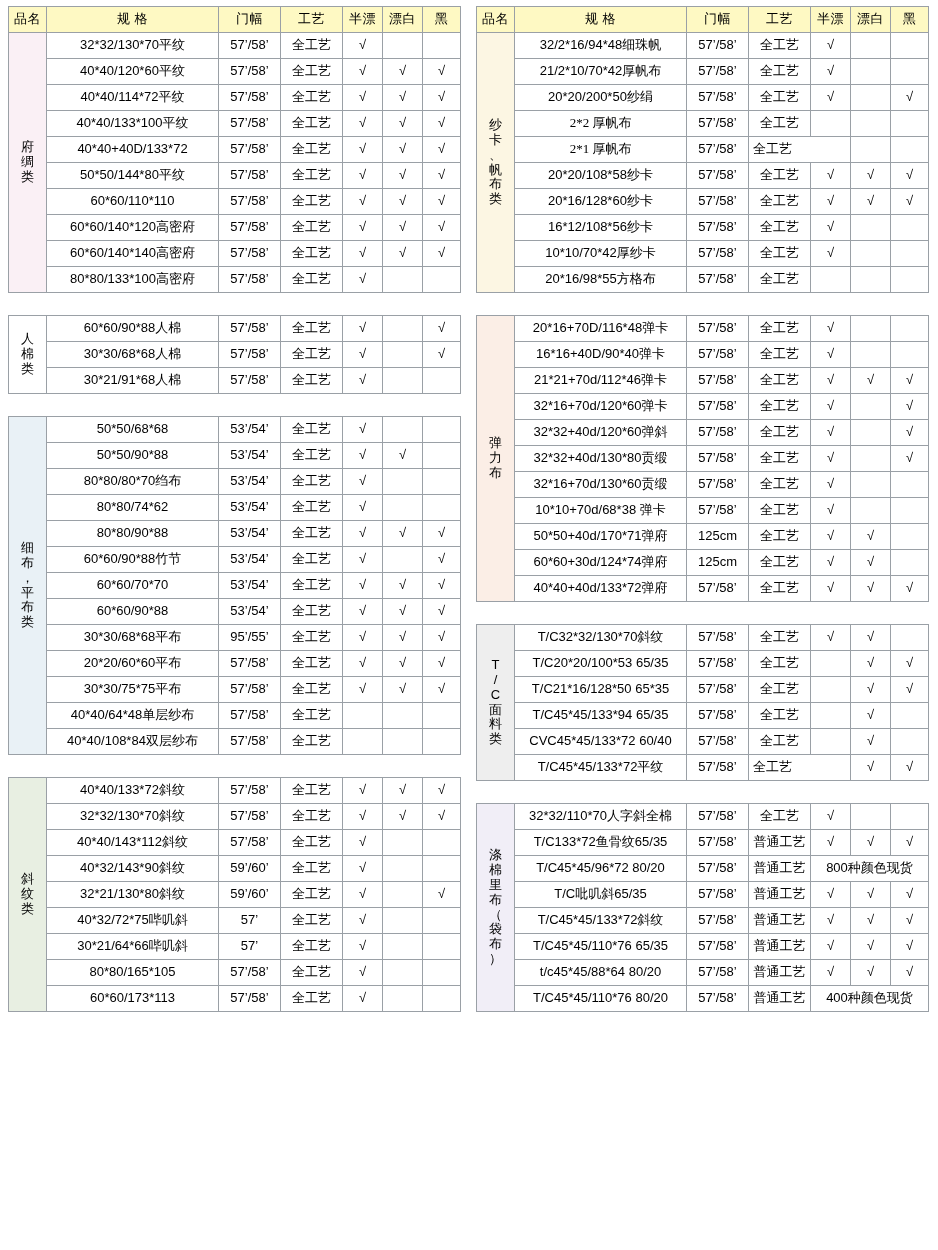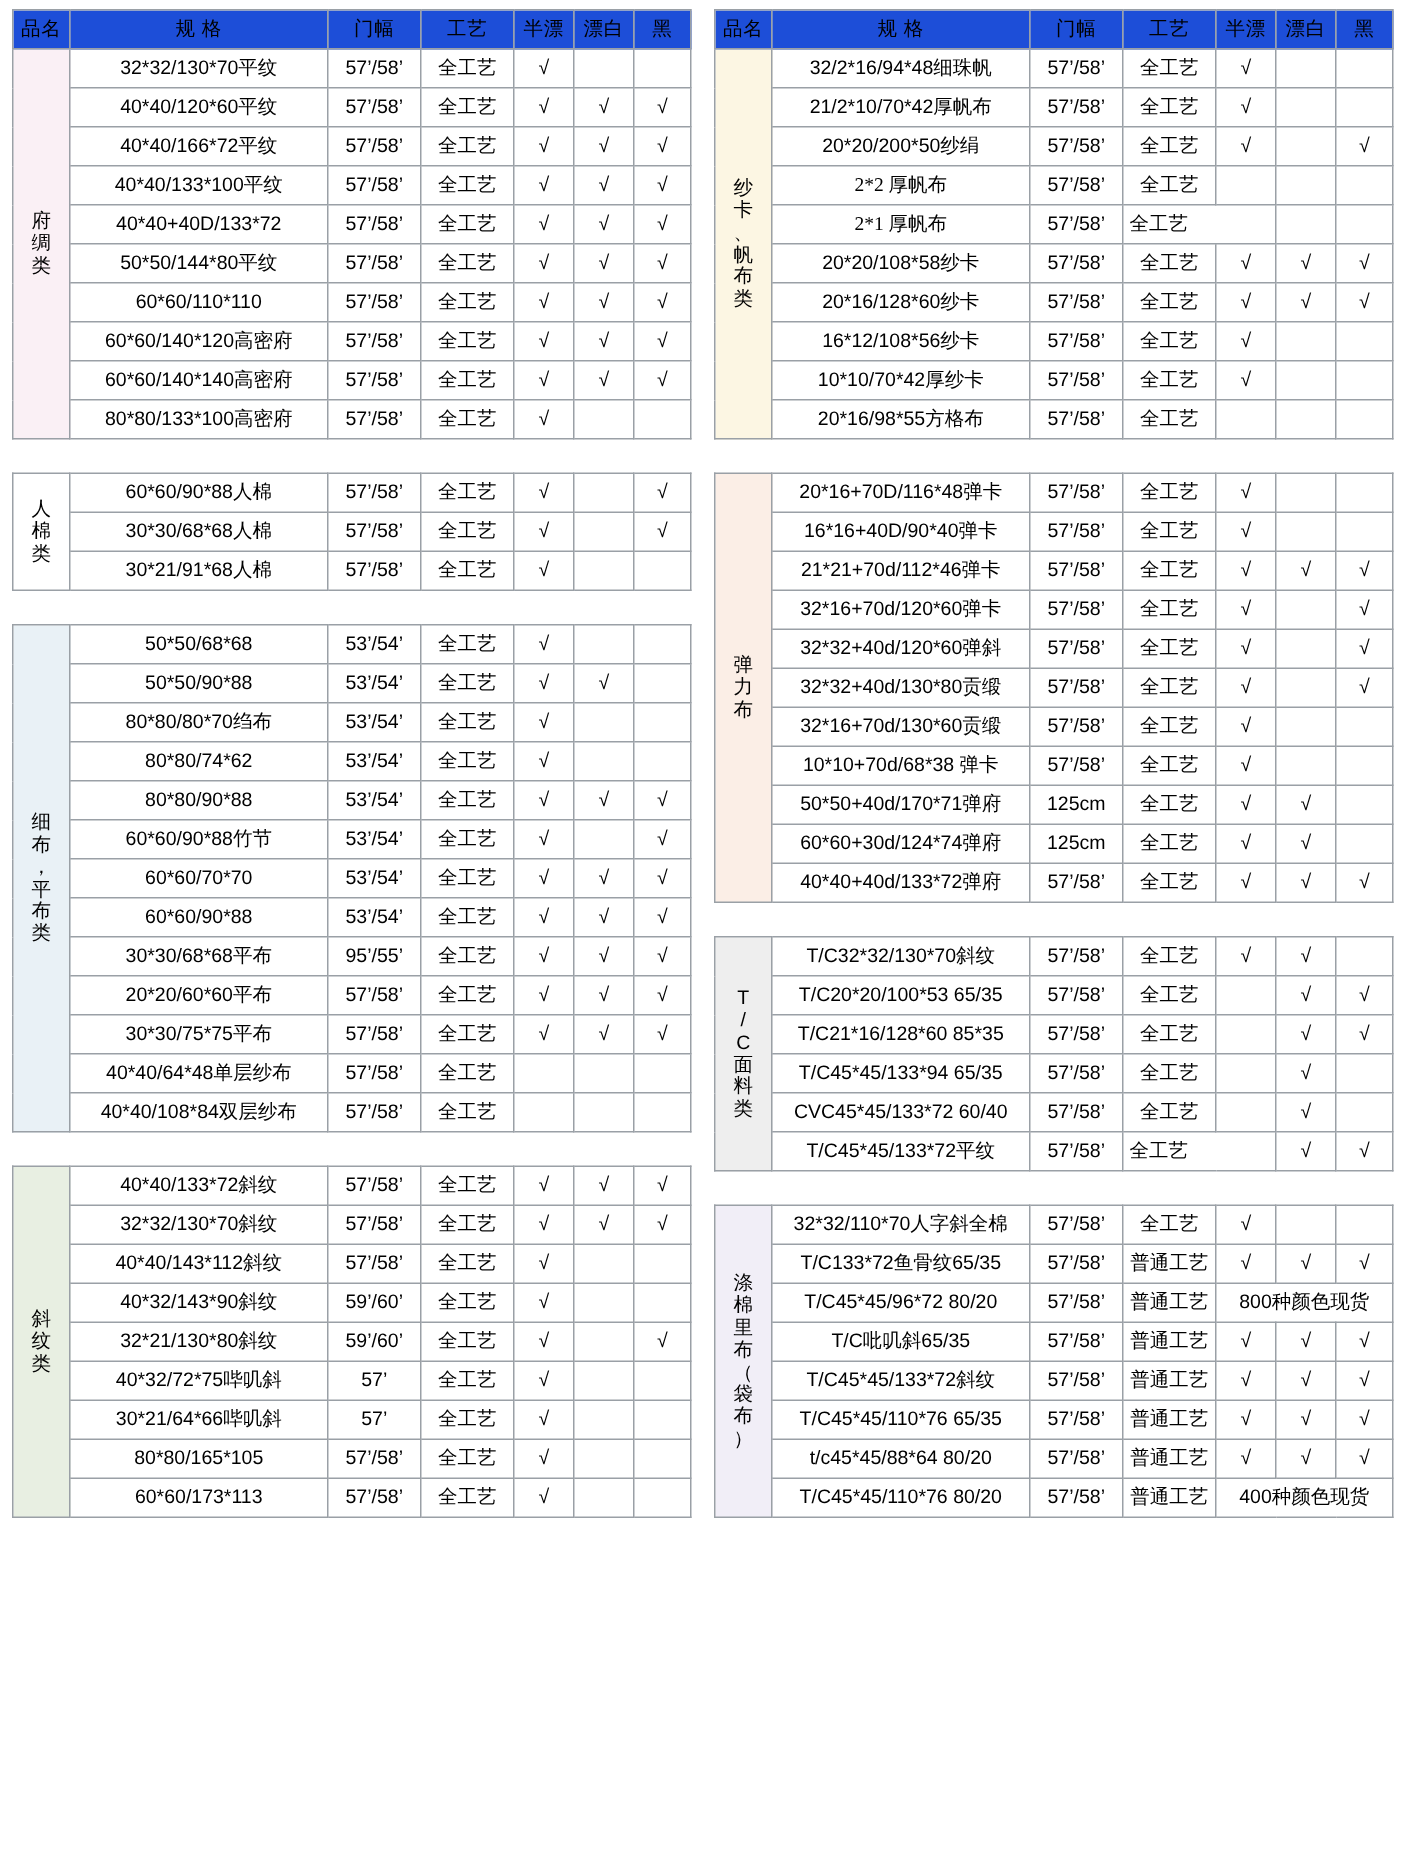--- a/index.html
+++ b/index.html
@@ -49,21 +49,21 @@
   
   col.c-cat   { width: 38px; }
   col.c-spec  { width: 172px; }
   col.c-width { width: 62px; }
   col.c-proc  { width: 62px; }
   col.c-half  { width: 40px; }
   col.c-bl    { width: 40px; }
   col.c-blk   { width: 38px; }
 
   thead td {
-    background: #1d4ed8;
+    background: #fef9c3;
     font-size: 13.5px;
     height: 30px;
     letter-spacing: 0.5px;
   }
   td.cat {
     font-size: 13px;
     line-height: 1.25;
     padding: 0 2px;
   }
   td.cat span { display: block; }
@@ -133,21 +133,21 @@
             </tr>
             <tr>
               <td class="spec">40*40/120*60平纹</td>
               <td class="width">57’/58’</td>
               <td class="proc">全工艺</td>
               <td class="mark">√</td>
               <td class="mark">√</td>
               <td class="mark">√</td>
             </tr>
             <tr>
-              <td class="spec">40*40/166*72平纹</td>
+              <td class="spec">40*40/114*72平纹</td>
               <td class="width">57’/58’</td>
               <td class="proc">全工艺</td>
               <td class="mark">√</td>
               <td class="mark">√</td>
               <td class="mark">√</td>
             </tr>
             <tr>
               <td class="spec">40*40/133*100平纹</td>
               <td class="width">57’/58’</td>
               <td class="proc">全工艺</td>
@@ -710,21 +710,21 @@
             </tr>
             <tr>
               <td class="spec">T/C20*20/100*53 65/35</td>
               <td class="width">57’/58’</td>
               <td class="proc">全工艺</td>
               <td class="mark"></td>
               <td class="mark">√</td>
               <td class="mark">√</td>
             </tr>
             <tr>
-              <td class="spec">T/C21*16/128*60 85*35</td>
+              <td class="spec">T/C21*16/128*50 65*35</td>
               <td class="width">57’/58’</td>
               <td class="proc">全工艺</td>
               <td class="mark"></td>
               <td class="mark">√</td>
               <td class="mark">√</td>
             </tr>
             <tr>
               <td class="spec">T/C45*45/133*94 65/35</td>
               <td class="width">57’/58’</td>
               <td class="proc">全工艺</td>

